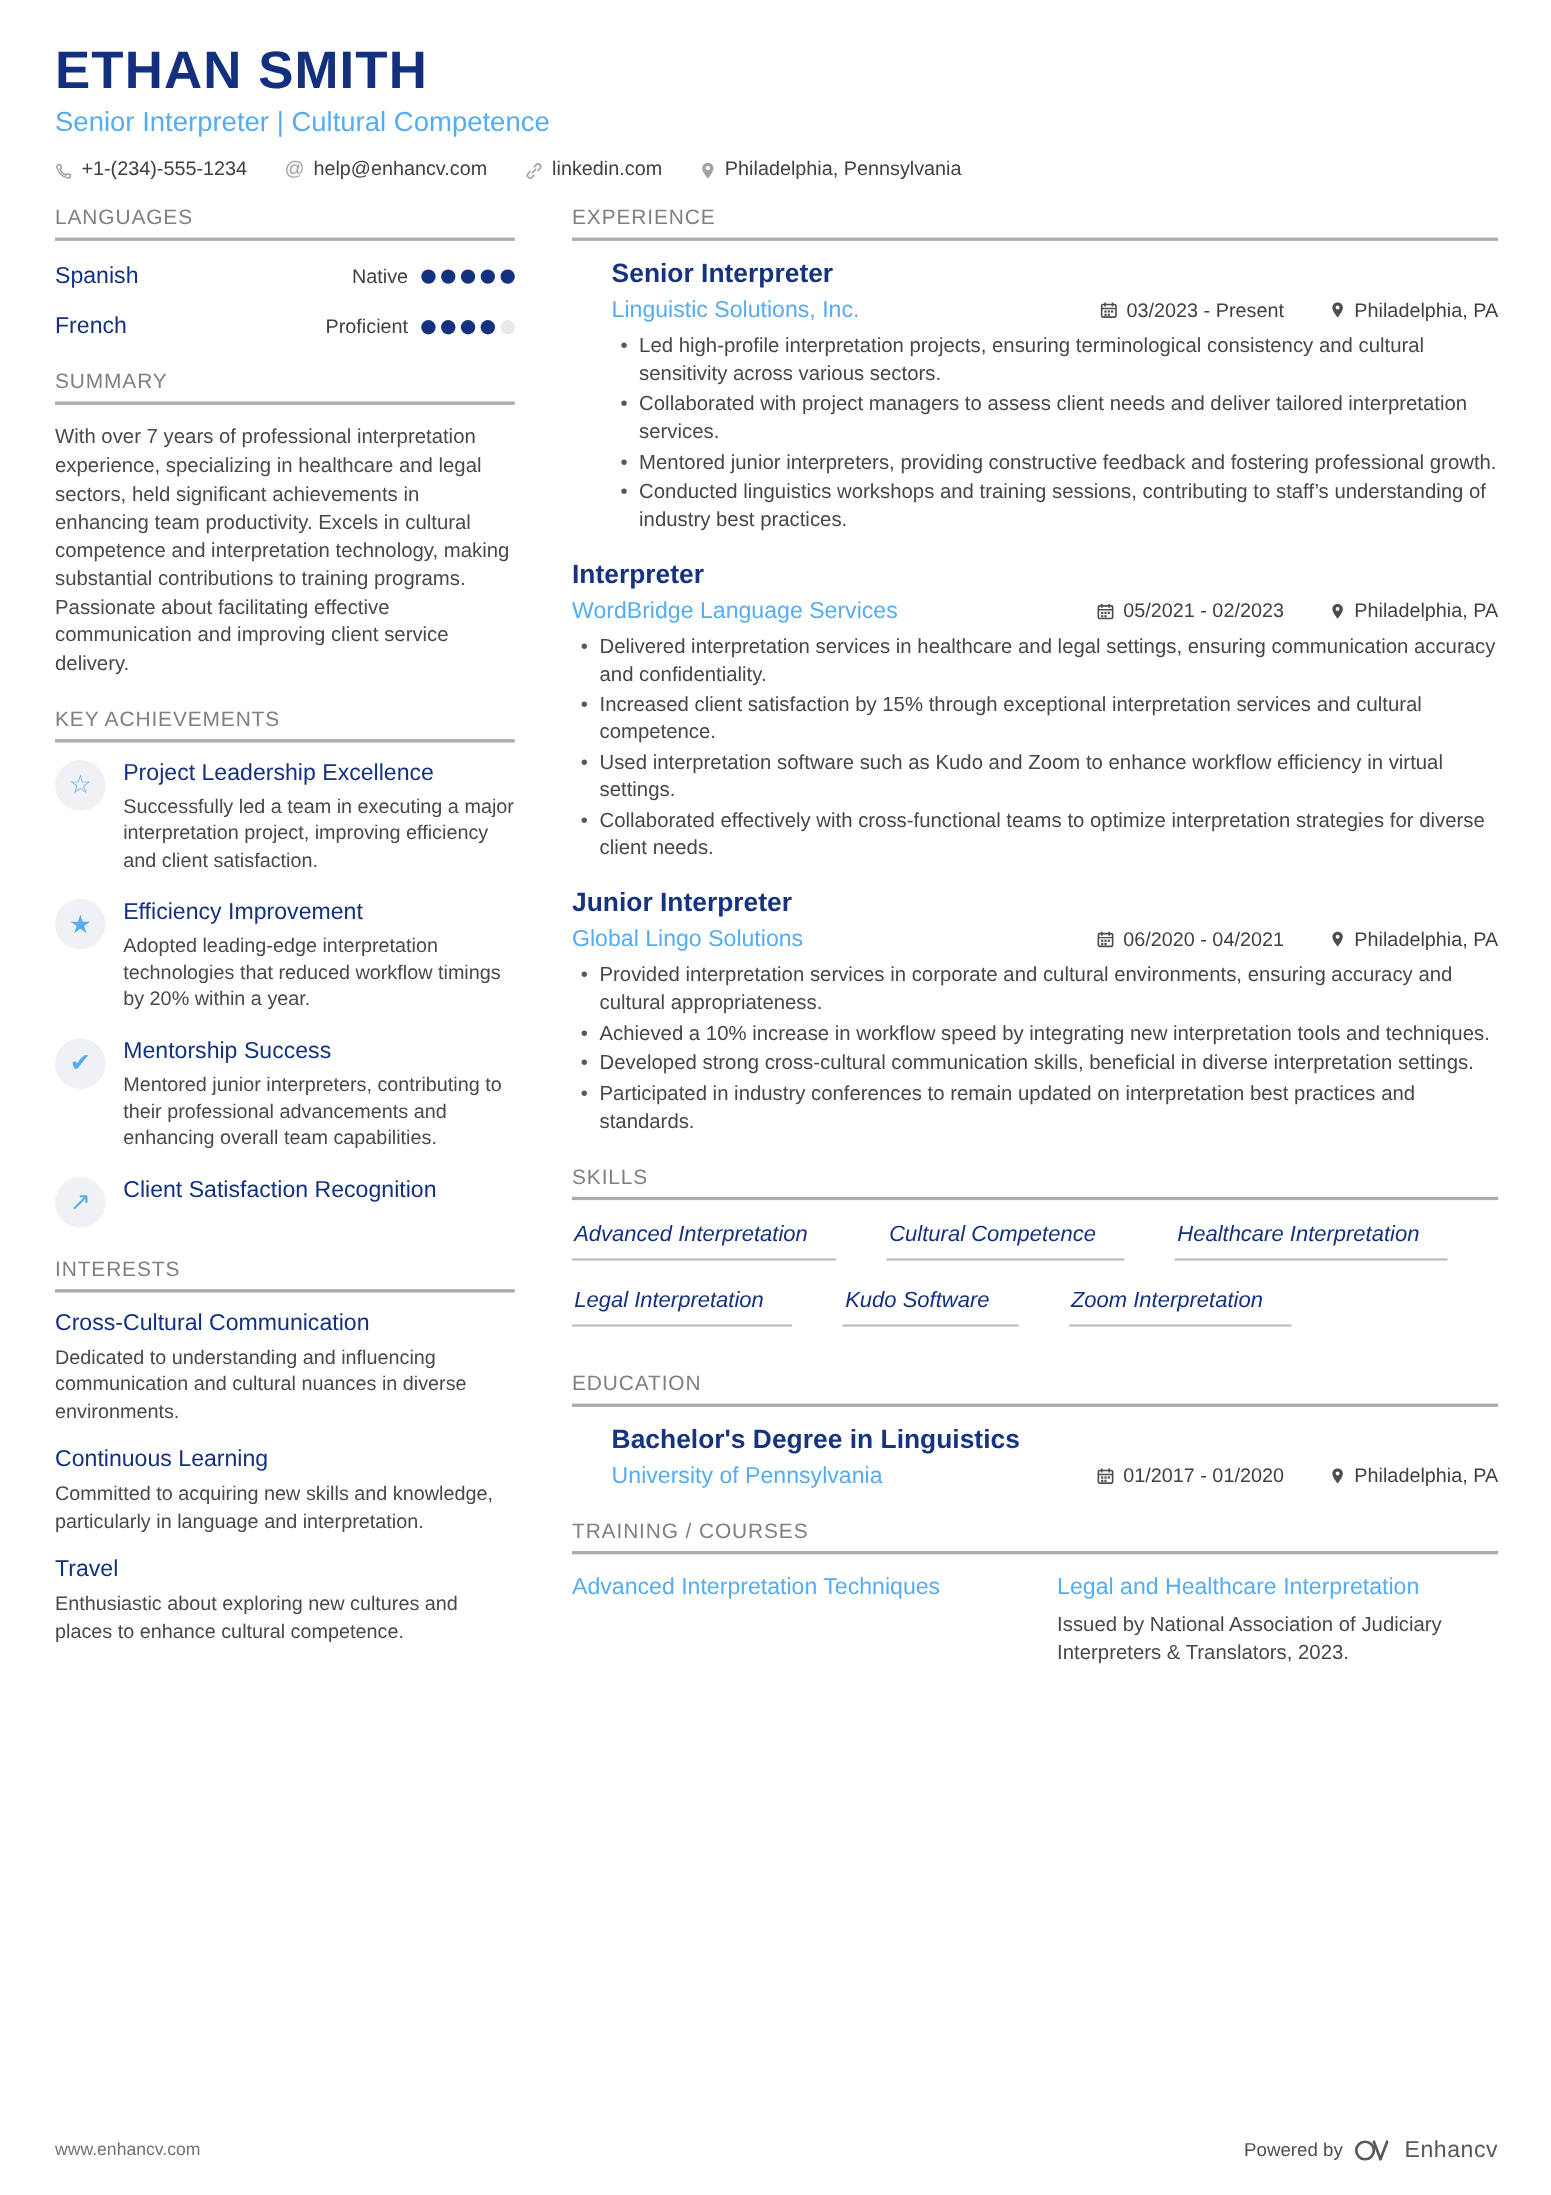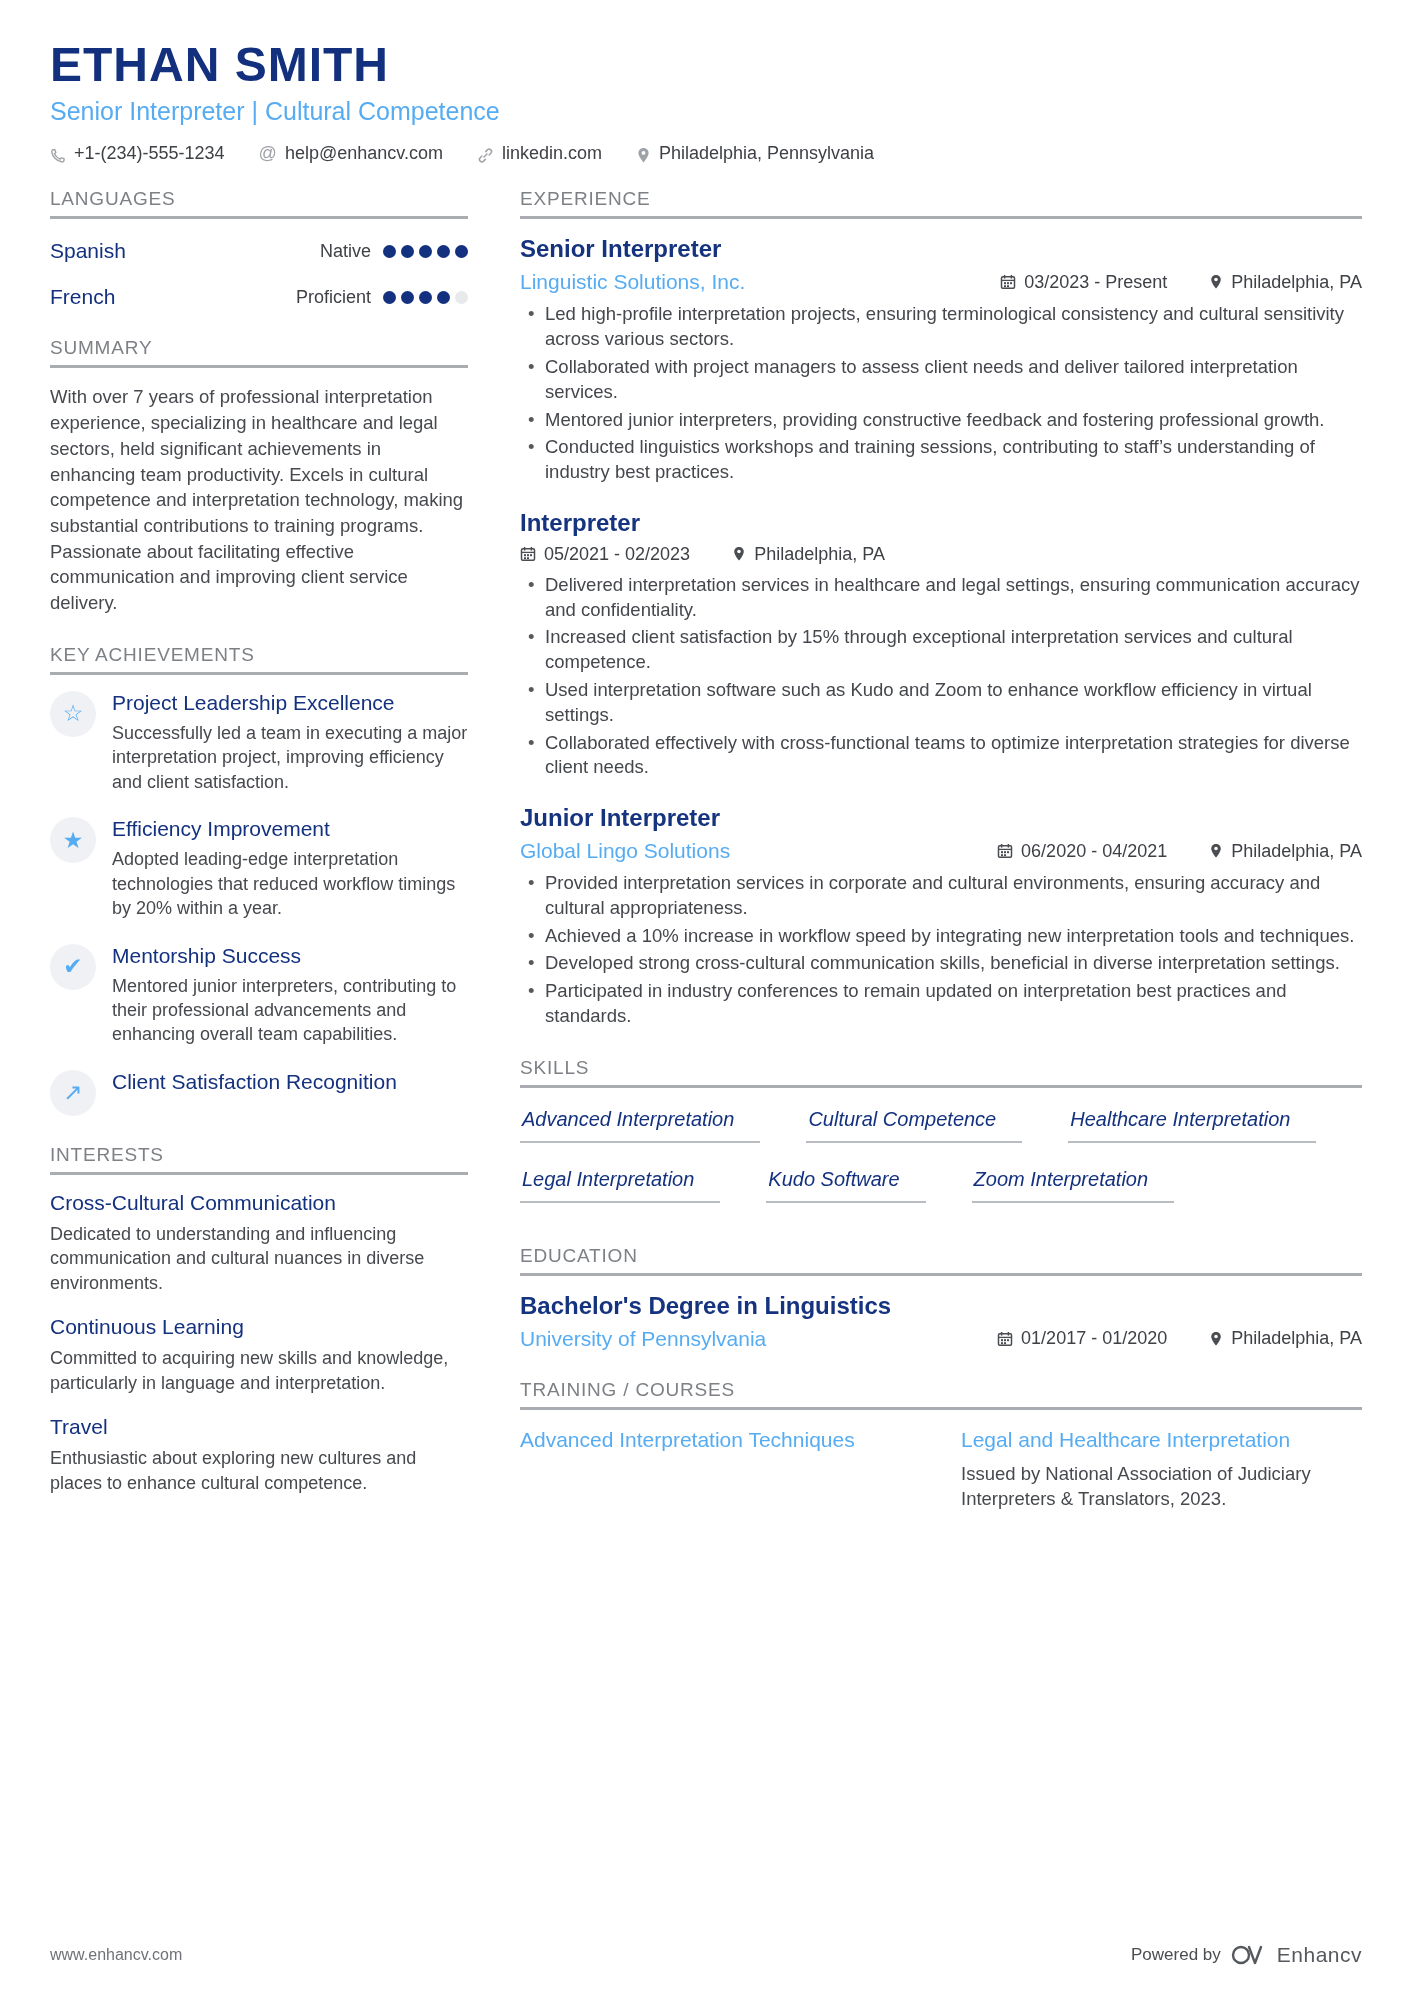--- a/index.html
+++ b/index.html
@@ -88,21 +88,21 @@
   .footer{
     position:absolute;left:50px;right:48px;bottom:28px;
     display:flex;justify-content:space-between;align-items:center;
   }
   .website{font-size:16px;color:#6f7277;}
   .powered{display:flex;align-items:center;gap:10px;}
   .powered-by{font-size:17px;color:#4a4d52;}
   .brand-logo{display:inline-flex;align-items:center;color:#55585c;}
   .brand-name{font-size:21px;color:#55585c;letter-spacing:.5px;}
 
-  .mt-sm{margin-top:6px;}
+  .mt-sm{margin-top:6px;margin-left:36px;}
 </style>
 </head>
 <body>
 
 <div class="page">
 
   <div>
     <div class="name">ETHAN SMITH</div>
     <div class="headline">Senior Interpreter | Cultural Competence</div>
     <div class="contact">
@@ -266,20 +266,21 @@
             <li>Led high-profile interpretation projects, ensuring terminological consistency and cultural sensitivity across various sectors.</li>
             <li>Collaborated with project managers to assess client needs and deliver tailored interpretation services.</li>
             <li>Mentored junior interpreters, providing constructive feedback and fostering professional growth.</li>
             <li>Conducted linguistics workshops and training sessions, contributing to staff’s understanding of industry best practices.</li>
           </ul>
         </div>
 
         <div class="job">
           <div class="job-title">Interpreter</div>
           <div class="company-row">
+            <span class="company">WordBridge Language Services</span>
             <span class="meta">
               <span class="micon">
                 <svg width="16" height="16" viewBox="0 0 16 16">
                     <rect x="1.5" y="2.8" width="13" height="11.5" rx="1.2" fill="none" stroke="#4a4d52" stroke-width="1.5"></rect>
                     <line x1="4.6" y1="1" x2="4.6" y2="4.6" stroke="#4a4d52" stroke-width="1.5"></line>
                     <line x1="11.4" y1="1" x2="11.4" y2="4.6" stroke="#4a4d52" stroke-width="1.5"></line>
                     <line x1="1.5" y1="6.4" x2="14.5" y2="6.4" stroke="#4a4d52" stroke-width="1.3"></line>
                     <rect x="4" y="8.2" width="2" height="2" fill="#4a4d52"></rect>
                     <rect x="7" y="8.2" width="2" height="2" fill="#4a4d52"></rect>
                     <rect x="10" y="8.2" width="2" height="2" fill="#4a4d52"></rect>

